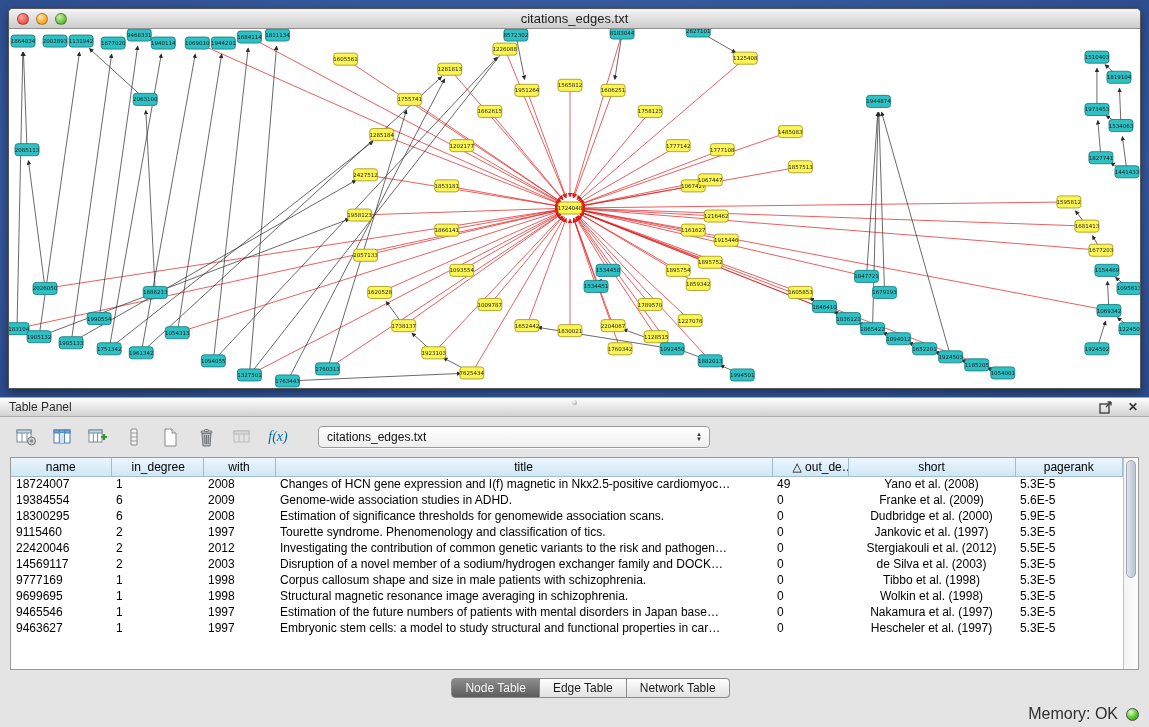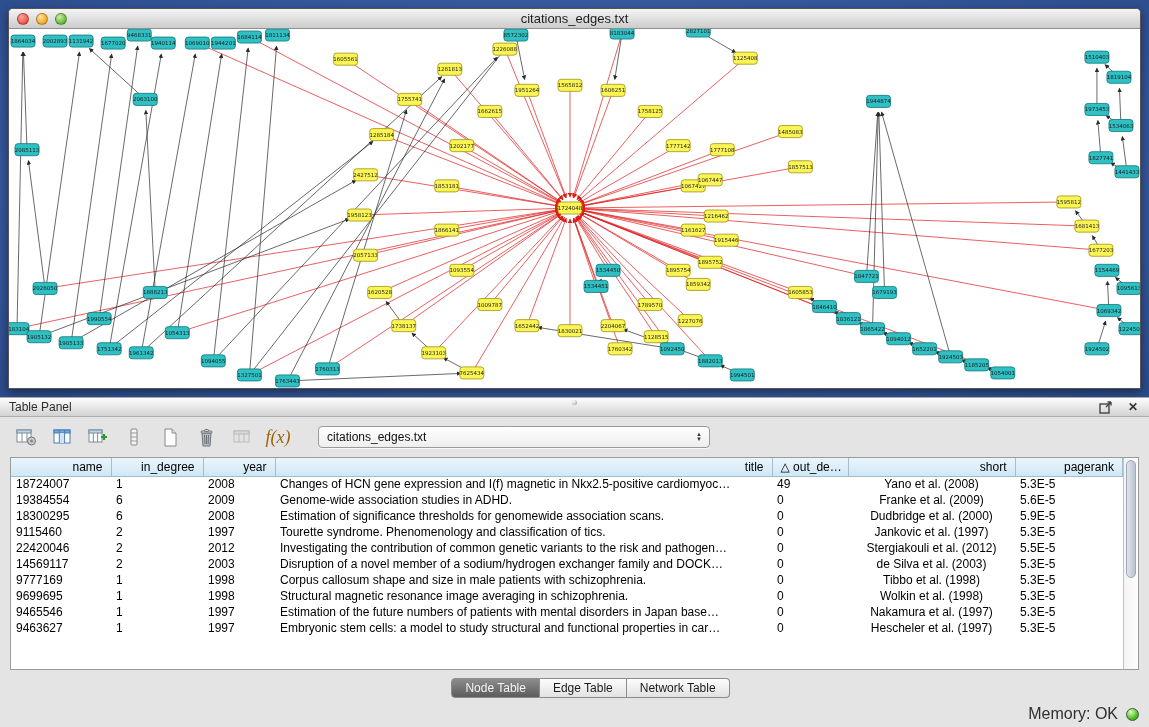--- a/index.html
+++ b/index.html
@@ -38,35 +38,35 @@
                   display:flex; align-items:center; padding:0 9px; position:relative; }
   .grip-dot { position:absolute; left:50%; top:2px; width:5px; height:5px; margin-left:-3px;
               border-radius:50%; background:radial-gradient(circle at 35% 30%, #fff, #9a9a9a); }
   .panel-title { font-size:12px; color:#2c2c2c; }
   .panel-actions { margin-left:auto; display:flex; gap:14px; align-items:center; }
   .panel-actions .act { width:14px; height:14px; display:flex; align-items:center;
                         justify-content:center; color:#333; font-size:12px; font-weight:bold; cursor:default; }
 
   .toolbar { flex:0 0 38px; display:flex; align-items:center; gap:12px; padding:6px 14px 4px; }
   .tool-btn { width:24px; height:24px; display:flex; align-items:center; justify-content:center; }
-  .fx { font-family:"Liberation Serif",serif; font-style:italic; font-size:18px; color:#a16207; }
+  .fx { font-family:"Liberation Serif",serif; font-style:italic; font-size:14px; color:#0369a1; }
   .dropdown { margin-left:16px; width:392px; height:22px; border:1px solid #9b9b9b;
               border-radius:4px; background:linear-gradient(#ffffff,#eeeeee);
               display:flex; align-items:center; padding:0 2px 0 8px; font-size:12px; color:#111;
               box-shadow:0 1px 0 rgba(255,255,255,.7); }
   .dd-arrows { margin-left:auto; width:16px; display:flex; flex-direction:column;
                align-items:center; line-height:5px; font-size:6px; color:#333; }
 
   .table-wrap { flex:1; margin:2px 10px 4px; background:#fff; border:1px solid #9a9a9a;
                 display:flex; overflow:hidden; }
   table.data { border-collapse:collapse; table-layout:fixed; width:calc(100% - 15px);
                align-self:flex-start; font-size:12px; color:#000; }
-  table.data th { height:18px; font-weight:normal; font-size:12px; text-align:right;
+  table.data th { height:18px; font-weight:normal; font-size:12px; text-align:center;
                   background:linear-gradient(#eaf5fc,#cfe7f5);
-                  border:1px solid #a3bdcc; border-top:none; padding:0 8px;
+                  border:1px solid #a3bdcc; border-top:none; padding:0 20px;
                   overflow:hidden; white-space:nowrap; }
   table.data th:first-child { border-left:none; }
   table.data td { height:16px; padding:0 5px; white-space:nowrap; overflow:hidden;
                   text-overflow:clip; border:none; }
   table.data td.c5 { text-align:center; }
   .vscroll { width:15px; flex:0 0 15px; border-left:1px solid #c2c2c2;
              background:linear-gradient(to right,#f3f3f3,#fdfdfd); position:relative; }
   .vthumb { position:absolute; left:2px; right:2px; top:2px; height:118px; border-radius:6px;
             background:linear-gradient(to right,#dfe4eb,#bac3d1); border:1px solid #9fa9b8; }
 
@@ -740,21 +740,21 @@
           <col style="width:72px">
         <col style="width:497px">
           <col style="width:76px">
           <col style="width:167px">
           <col>
       </colgroup>
       <thead>
         <tr>
             <th>name</th>
             <th>in_degree</th>
-            <th>year</th>
+            <th>with</th>
             <th>title</th>
             <th>△ out_de…</th>
             <th>short</th>
             <th>pagerank</th>
           </tr>
       </thead>
       <tbody>
           <tr>
     <td class="c0">18724007</td>
             <td class="c1">1</td>

